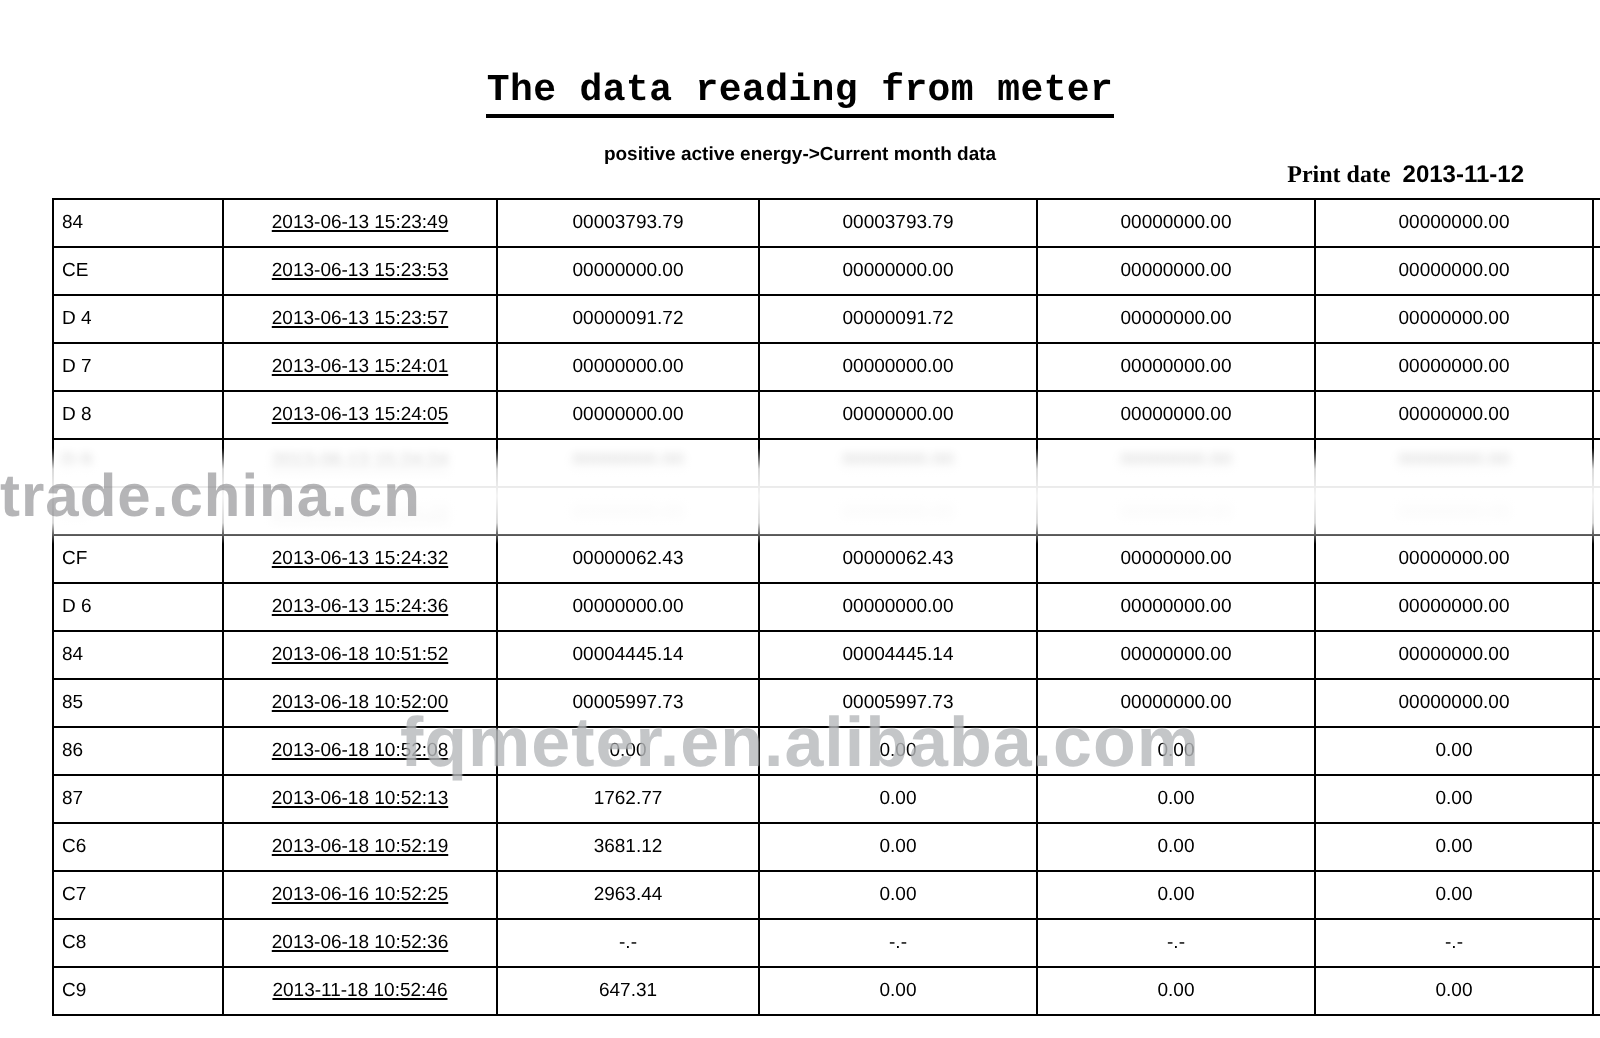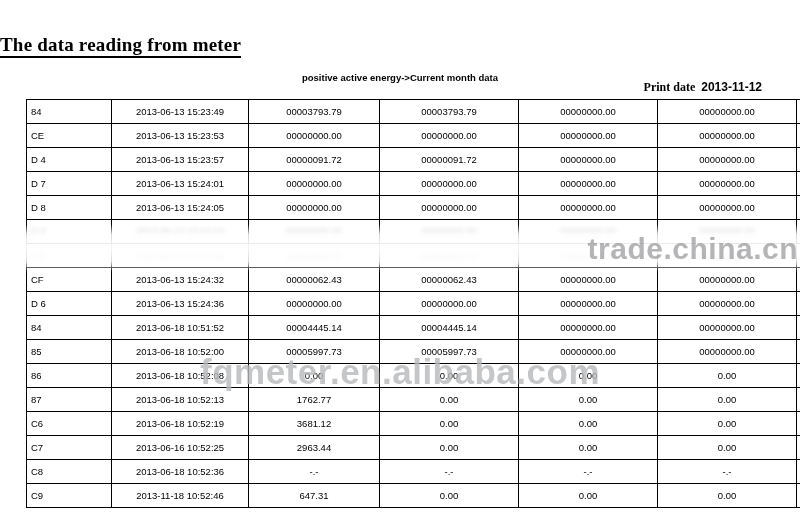--- a/index.html
+++ b/index.html
@@ -20,21 +20,22 @@
     position: absolute;
     inset: 0;
     background: #fff;
   }
 
   .title {
     position: absolute;
     top: 34px;
     left: 0;
     width: 800px;
-    font-family: Liberation Serif, serif;
+    text-align: center;
+    font-family: Liberation Mono, monospace;
     font-weight: bold;
     font-size: 19px;
     letter-spacing: 0.2px;
   }
   .title span {
     border-bottom: 2px solid #000;
     padding-bottom: 1px;
   }
 
   .subtitle {
@@ -76,21 +77,21 @@
   }
   table.grid td {
     border: 1px solid #000;
     height: 23px;
     font-size: 9.5px;
     padding: 0 4px;
     white-space: nowrap;
     overflow: hidden;
   }
   td.c-id      { width: 76px;  text-align: left; margin-left: 32px; }
-  td.c-time    { width: 128px; text-align: center; }
+  td.c-time    { width: 128px; text-align: center; text-decoration: underline; }
   td.c-v1      { width: 122px; text-align: center; }
   td.c-v2      { width: 130px; text-align: center; }
   td.c-v3      { width: 130px; text-align: center; }
   td.c-v4      { width: 130px; text-align: center; }
   td.c-v5      { width: 132px; text-align: center; }
 
   
   tr.blurred td {
     color: rgba(0,0,0,0.35);
     filter: blur(2.2px);
@@ -110,28 +111,27 @@
        rgba(255,255,255,0.85) 78%,
        rgba(255,255,255,0.0) 100%);
     pointer-events: none;
   }
 
   .wm-trade {
     position: absolute;
     top: 232px;
     left: 0;
     width: 776px;
-    text-align: right;
+    text-align: left;
     font-size: 30px;
     font-weight: bold;
     color: rgba(120,120,124,0.55);
     letter-spacing: 0.5px;
     pointer-events: none;
     font-family: "Liberation Sans", sans-serif;
-    margin-left: 22px;
   }
 
   .wm-ali {
     position: absolute;
     top: 352px;
     left: 0;
     width: 800px;
     text-align: center;
     font-size: 35px;
     font-weight: bold;

